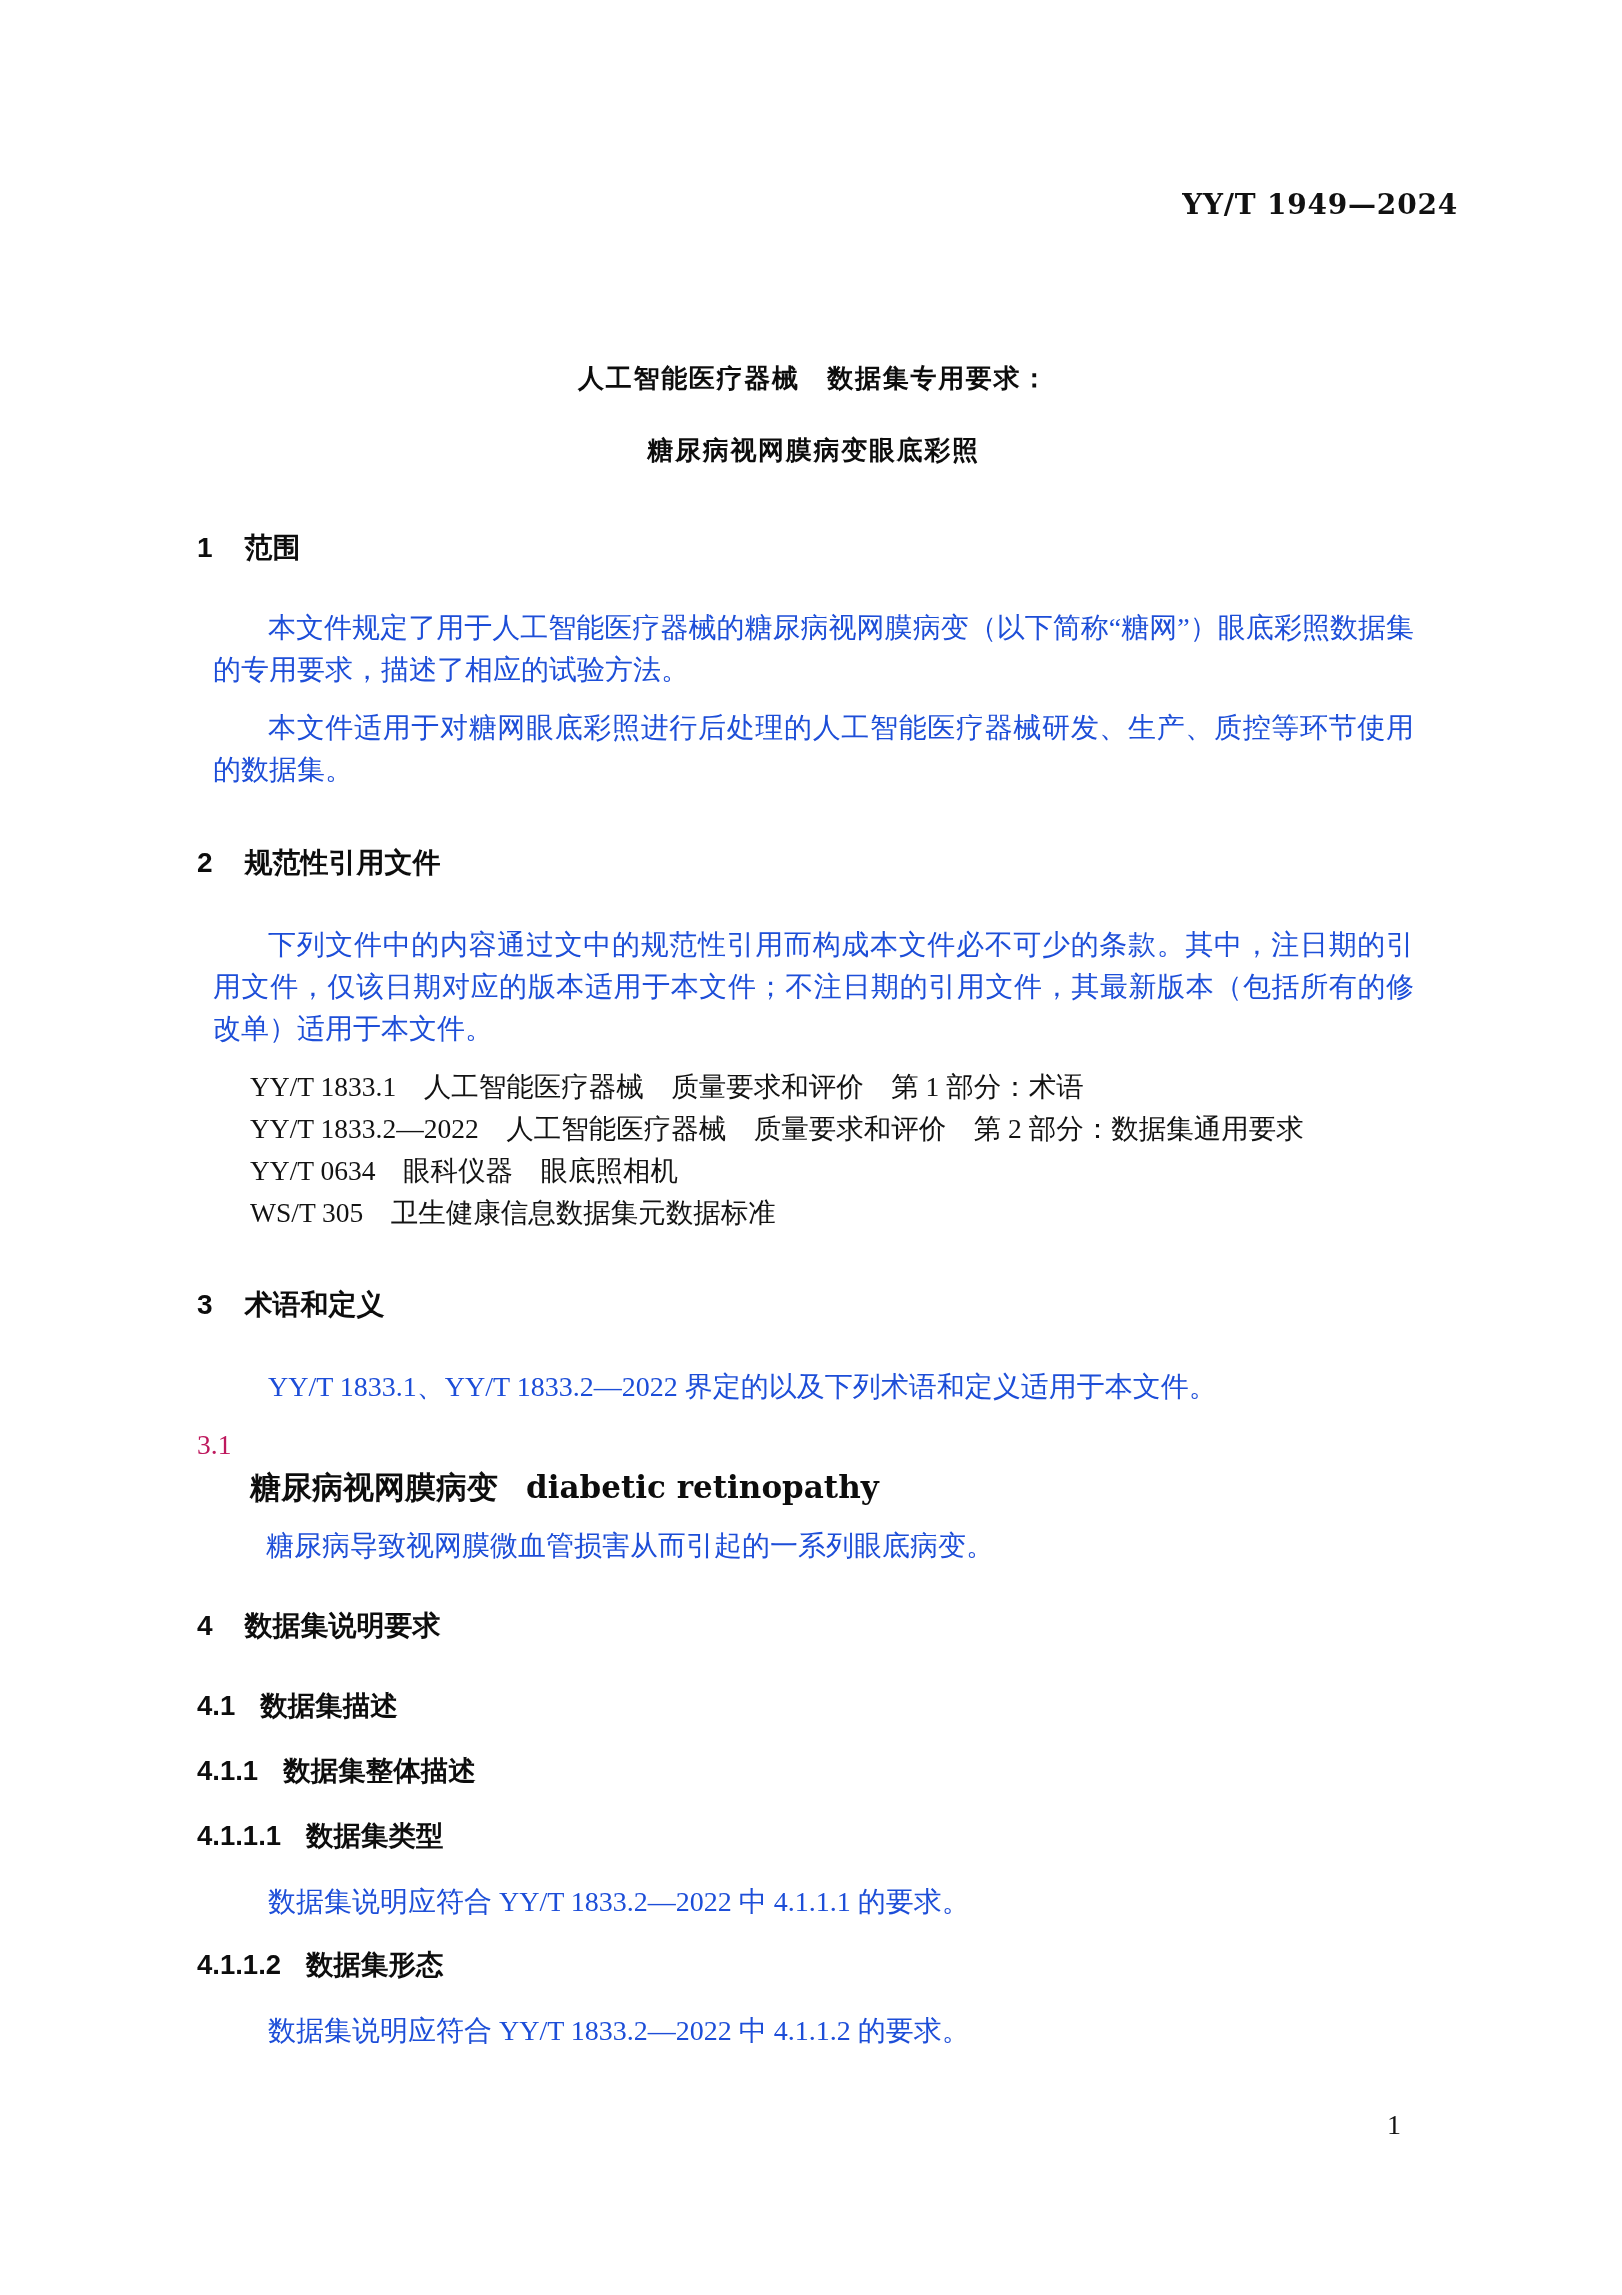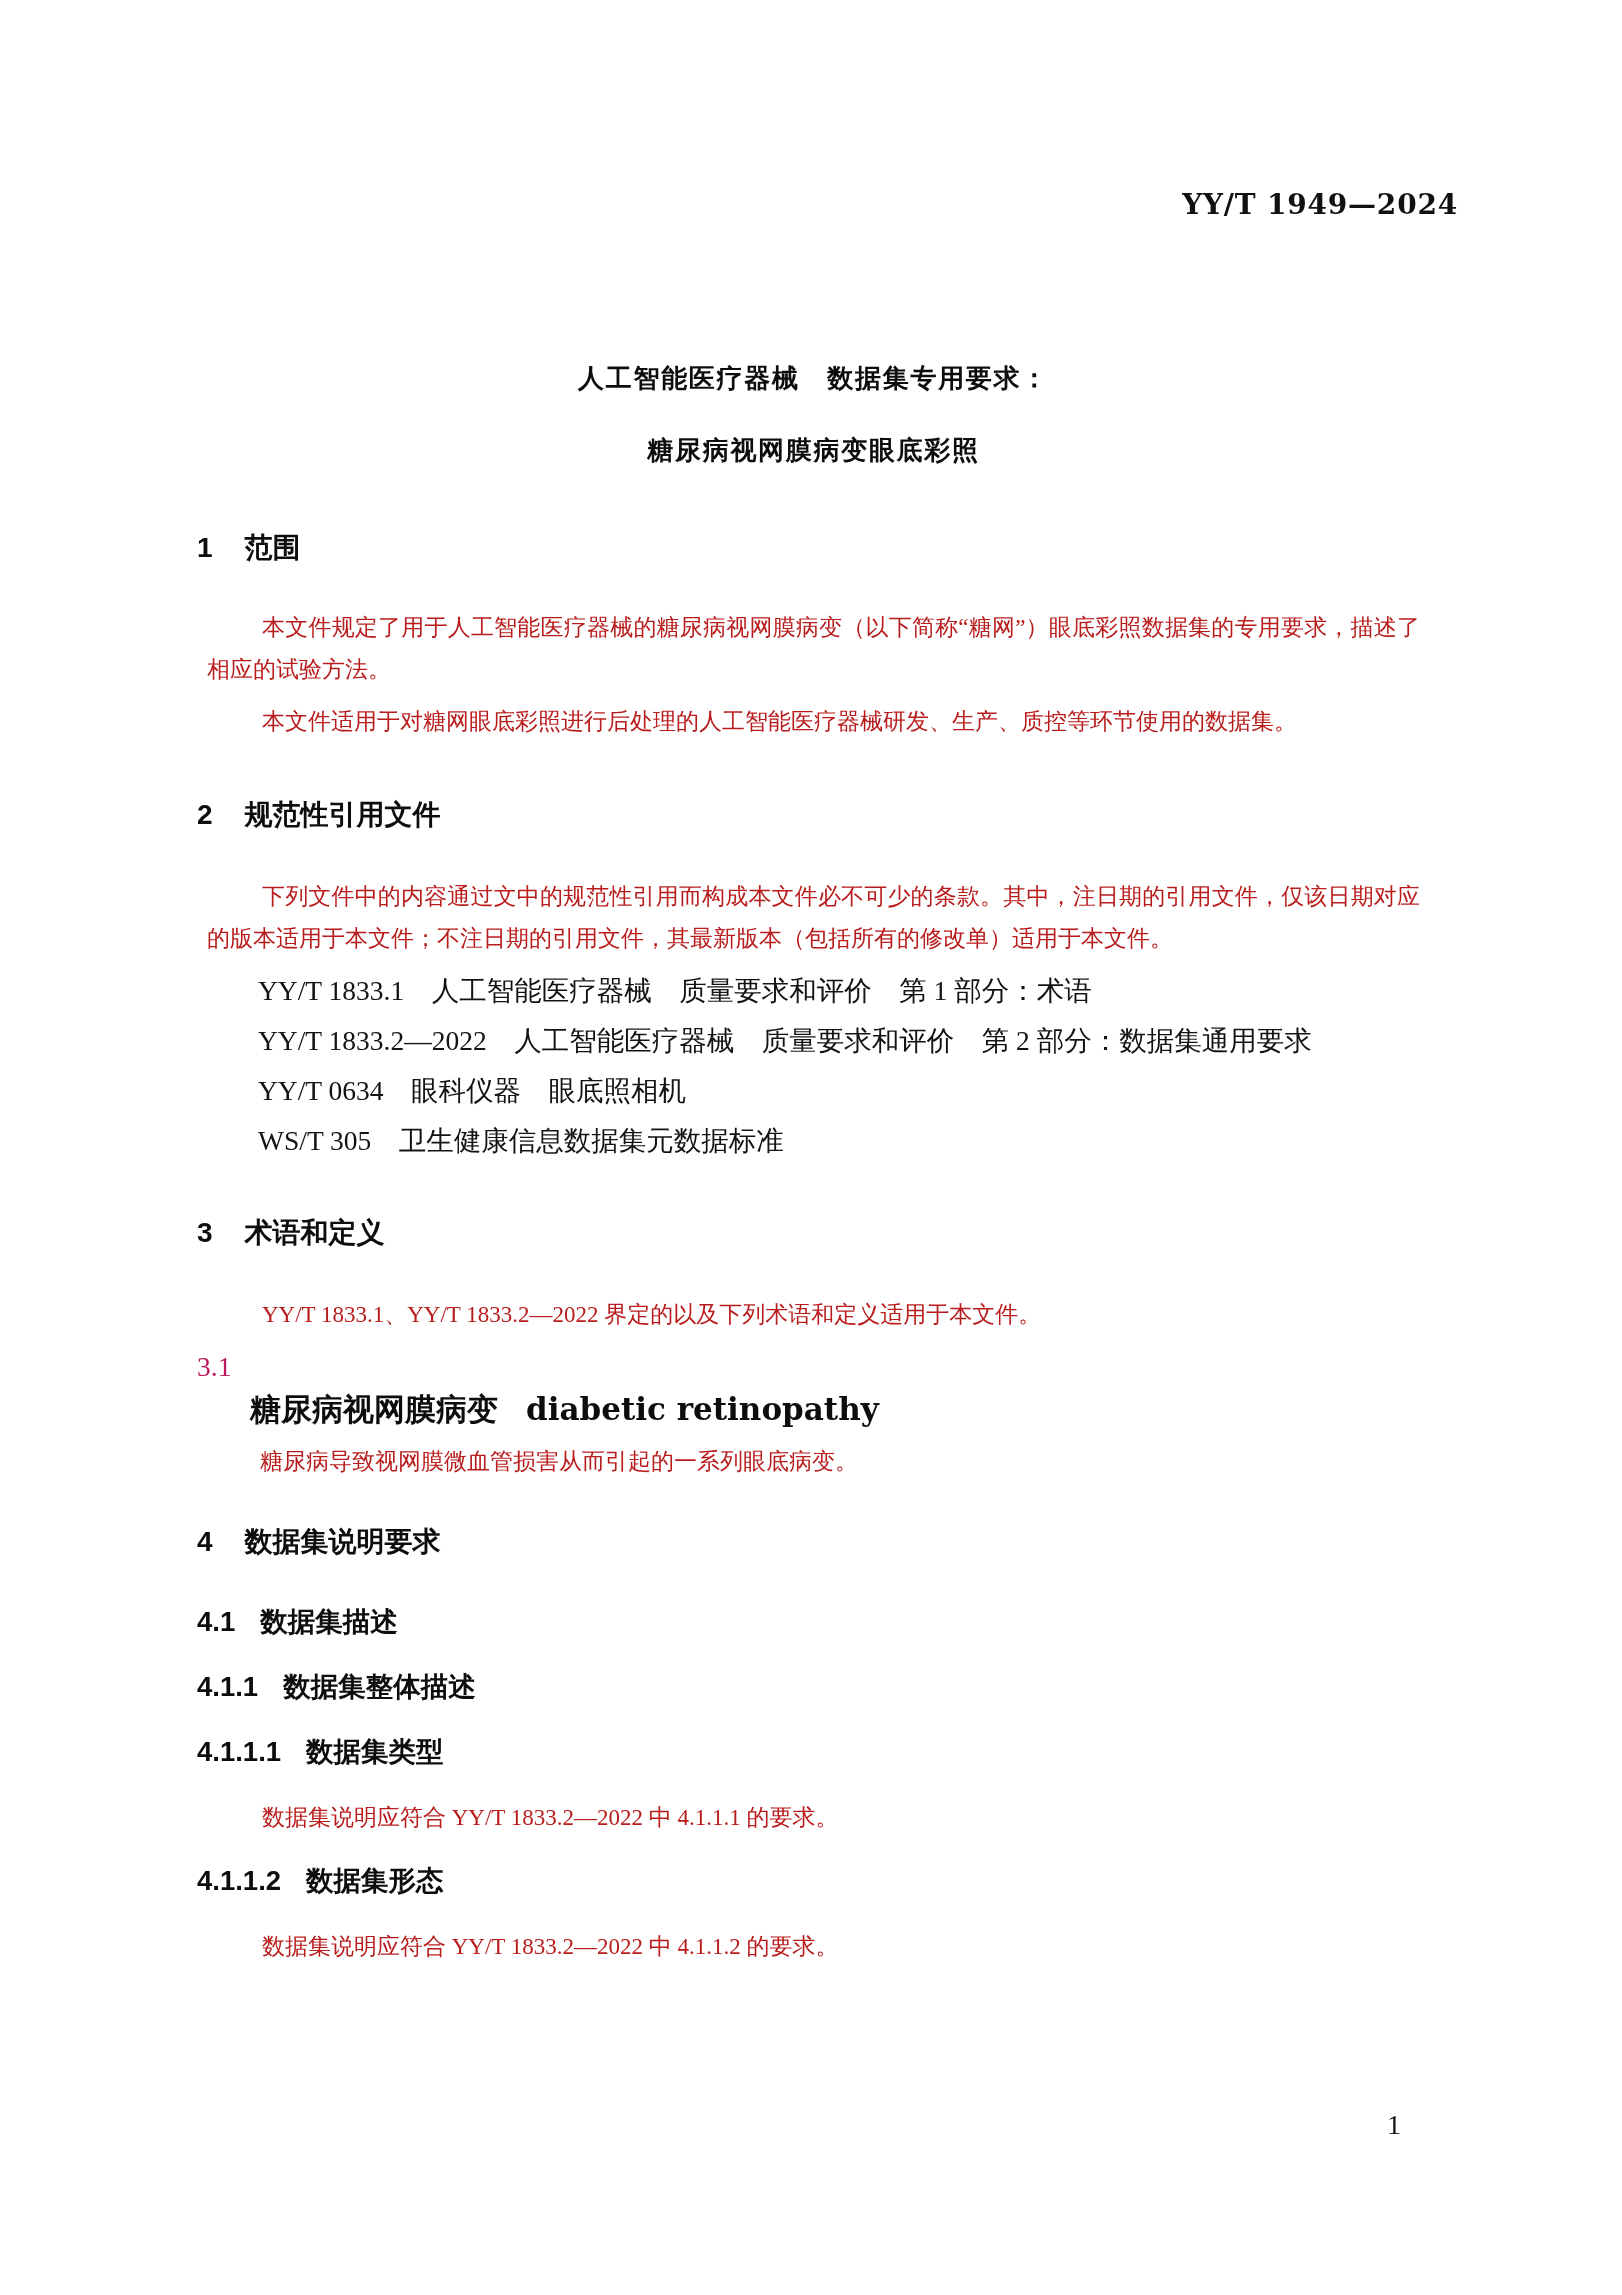--- a/index.html
+++ b/index.html
@@ -53,30 +53,30 @@
   .sub-heading {
     font-family: Liberation Sans, sans-serif;
     font-weight: 700;
     font-size: 27.5px;
     line-height: 37px;
     color: #0d0d0d;
   }
   .sub-heading .h-num { margin-right: 25px; }
 
   .para {
-    margin: 10px;
-    font-size: 23px;
+    margin: 16px;
+    font-size: 28px;
     line-height: 42px;
     text-align: justify;
-    color: #b91c1c;
+    color: #1d4ed8;
   }
   .indent { text-indent: 55px; }
 
   .ref-line {
-    margin: 8px;
+    margin: 0;
     padding-left: 53px;
     font-size: 27.5px;
     line-height: 42px;
     color: #131313;
   }
 
   .term-num {
     font-size: 27.5px;
     line-height: 42px;
     color: #be185d;

